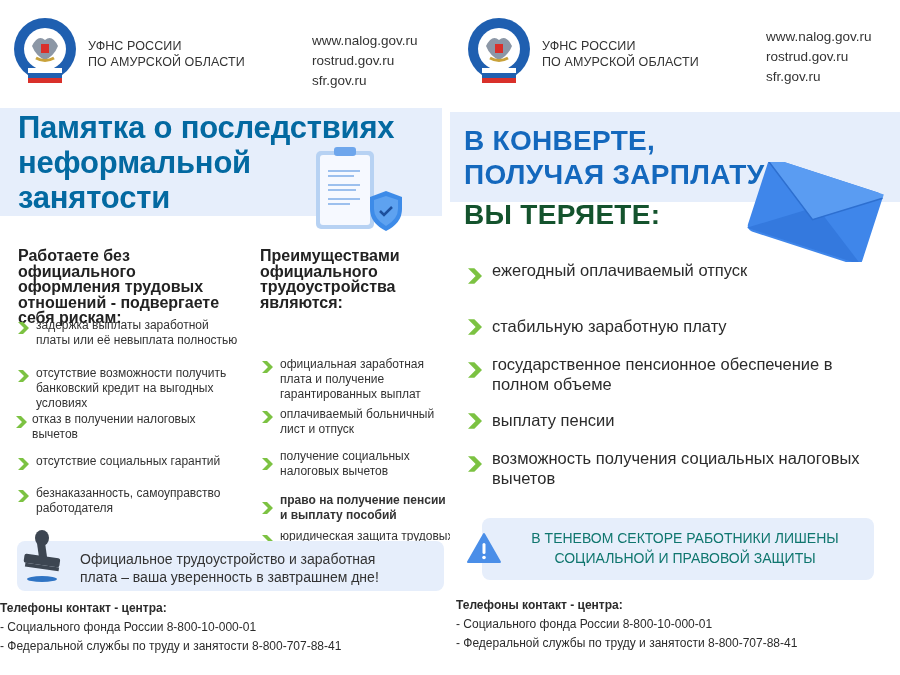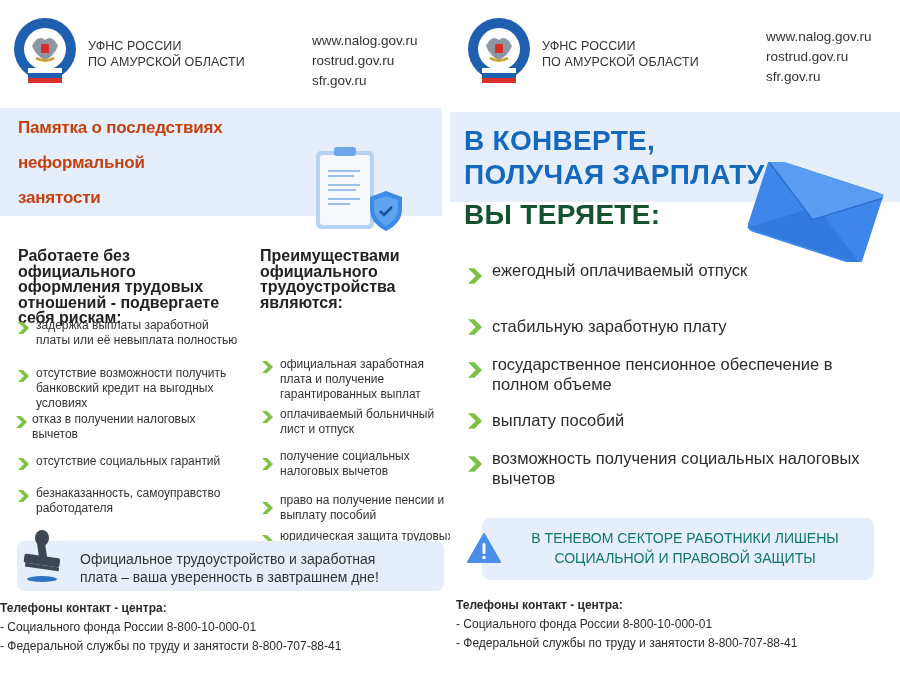--- a/index.html
+++ b/index.html
@@ -10,21 +10,21 @@
   .panel.right { left: 450px; }
 
   .header { position: absolute; top: 14px; left: 12px; right: 12px; height: 80px; }
   .logo { position: absolute; left: 0; top: 2px; width: 66px; height: 70px; }
   .org { position: absolute; left: 76px; top: 24px; font-size: 12.5px; line-height: 16px; color: #333; letter-spacing: 0.1px; }
   .sites { position: absolute; left: 300px; top: 17px; font-size: 13.5px; line-height: 20px; color: #333; }
 
   .title-band { position: absolute; left: 0; background: #e6eefb; }
   .left .title-band { top: 108px; width: 442px; height: 108px; }
   .right .title-band { top: 112px; width: 450px; height: 90px; }
-  .title-l { position: absolute; left: 18px; top: 110px; font-size: 17px; font-weight: bold; line-height: 35px; color: #c2410c; letter-spacing: -0.2px; }
+  .title-l { position: absolute; left: 18px; top: 110px; font-size: 31px; font-weight: bold; line-height: 35px; color: #0369a1; letter-spacing: -0.2px; }
   .title-r { position: absolute; left: 14px; top: 124px; font-size: 28px; font-weight: bold; line-height: 34px; color: #1468bd; letter-spacing: 0.3px; }
   .title-r .dark { color: #14532d; display: block; margin-top: 6px; }
 
   .col-head { position: absolute; font-size: 16px; font-weight: bold; line-height: 15.5px; color: #222; }
   .list { position: absolute; list-style: none; }
   .list li { position: relative; padding-left: 18px; font-size: 12px; line-height: 15px; color: #333; }
   .chev { position: absolute; left: 0; top: 4px; width: 11px; height: 12px; }
   .right .list li { padding-left: 24px; font-size: 16.5px; line-height: 20px; color: #2b2b2b; }
   .right .chev { top: 8px; width: 14px; height: 16px; }
 
@@ -114,21 +114,21 @@
   <ul class="list" style="left:262px;top:318px;width:192px;">
     <li style="height:50px;margin-top:39px;"><svg class="chev" viewBox="0 0 11 12">
           <path d="M0 0 h5 l6 6 l-6 6 h-5 l6 -6z" fill="#7cc242"></path>
         </svg><span>официальная заработная плата и получение гарантированных выплат</span></li>
     <li style="height:42px;"><svg class="chev" viewBox="0 0 11 12">
           <path d="M0 0 h5 l6 6 l-6 6 h-5 l6 -6z" fill="#7cc242"></path>
         </svg><span>оплачиваемый больничный лист и отпуск</span></li>
     <li style="height:44px;"><svg class="chev" viewBox="0 0 11 12" style="top:9px;">
           <path d="M0 0 h5 l6 6 l-6 6 h-5 l6 -6z" fill="#7cc242"></path>
         </svg><span>получение социальных налоговых вычетов</span></li>
-    <li style="height:36px;"><svg class="chev" viewBox="0 0 11 12" style="top:9px;">
+    <li style="height:36px;font-weight:bold;"><svg class="chev" viewBox="0 0 11 12" style="top:9px;">
           <path d="M0 0 h5 l6 6 l-6 6 h-5 l6 -6z" fill="#7cc242"></path>
         </svg><span>право на получение пенсии и выплату пособий</span></li>
     <li><svg class="chev" viewBox="0 0 11 12" style="top:6px;">
           <path d="M0 0 h5 l6 6 l-6 6 h-5 l6 -6z" fill="#7cc242"></path>
         </svg><span>юридическая защита трудовых отношений</span></li>
   </ul>
 
   <div class="callout"></div>
   <svg style="position:absolute;left:20px;top:528px;" width="44" height="58" viewBox="0 0 44 58">
     <ellipse cx="22" cy="10" rx="7" ry="8" fill="#3d4652"></ellipse>
@@ -192,21 +192,21 @@
           <path d="M0 0 h5 l6 6 l-6 6 h-5 l6 -6z" fill="#7cc242"></path>
         </svg><span>ежегодный оплачиваемый отпуск</span></li>
     <li style="height:38px;"><svg class="chev" viewBox="0 0 11 12" style="top:3px;">
           <path d="M0 0 h5 l6 6 l-6 6 h-5 l6 -6z" fill="#7cc242"></path>
         </svg><span>стабильную заработную плату</span></li>
     <li style="height:56px;"><svg class="chev" viewBox="0 0 11 12">
           <path d="M0 0 h5 l6 6 l-6 6 h-5 l6 -6z" fill="#7cc242"></path>
         </svg><span>государственное пенсионное обеспечение в полном объеме</span></li>
     <li style="height:38px;"><svg class="chev" viewBox="0 0 11 12" style="top:3px;">
           <path d="M0 0 h5 l6 6 l-6 6 h-5 l6 -6z" fill="#7cc242"></path>
-        </svg><span>выплату пособий</span></li>
+        </svg><span>выплату пенсии</span></li>
     <li><svg class="chev" viewBox="0 0 11 12">
           <path d="M0 0 h5 l6 6 l-6 6 h-5 l6 -6z" fill="#7cc242"></path>
         </svg><span>возможность получения социальных налоговых вычетов</span></li>
   </ul>
 
   <div class="callout"></div>
   <svg style="position:absolute;left:16px;top:532px;" width="36" height="32" viewBox="0 0 36 32">
     <path d="M18 2 L34 30 H2 Z" fill="#4a8ee8" stroke="#4a8ee8" stroke-width="2" stroke-linejoin="round"></path>
     <rect x="16.5" y="11" width="3" height="11" rx="1.5" fill="#fff"></rect>
     <circle cx="18" cy="25.5" r="1.8" fill="#fff"></circle>

